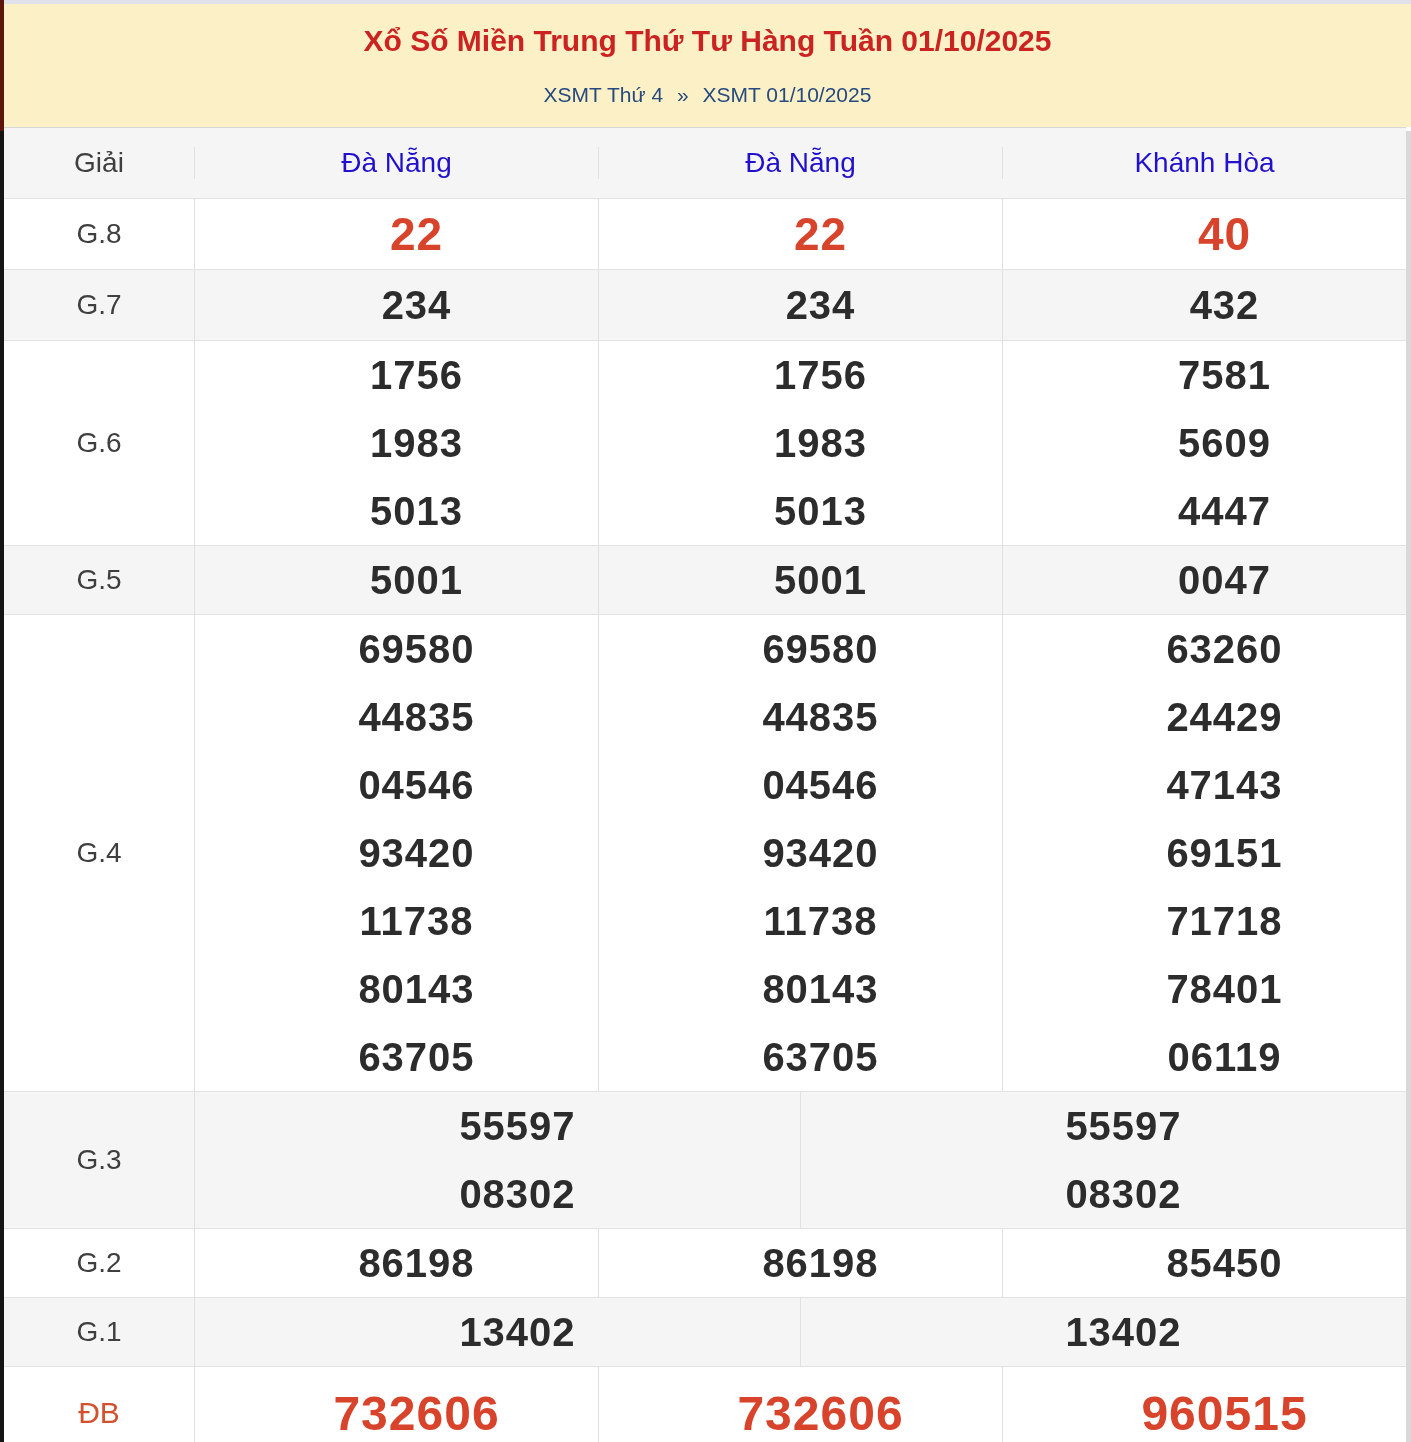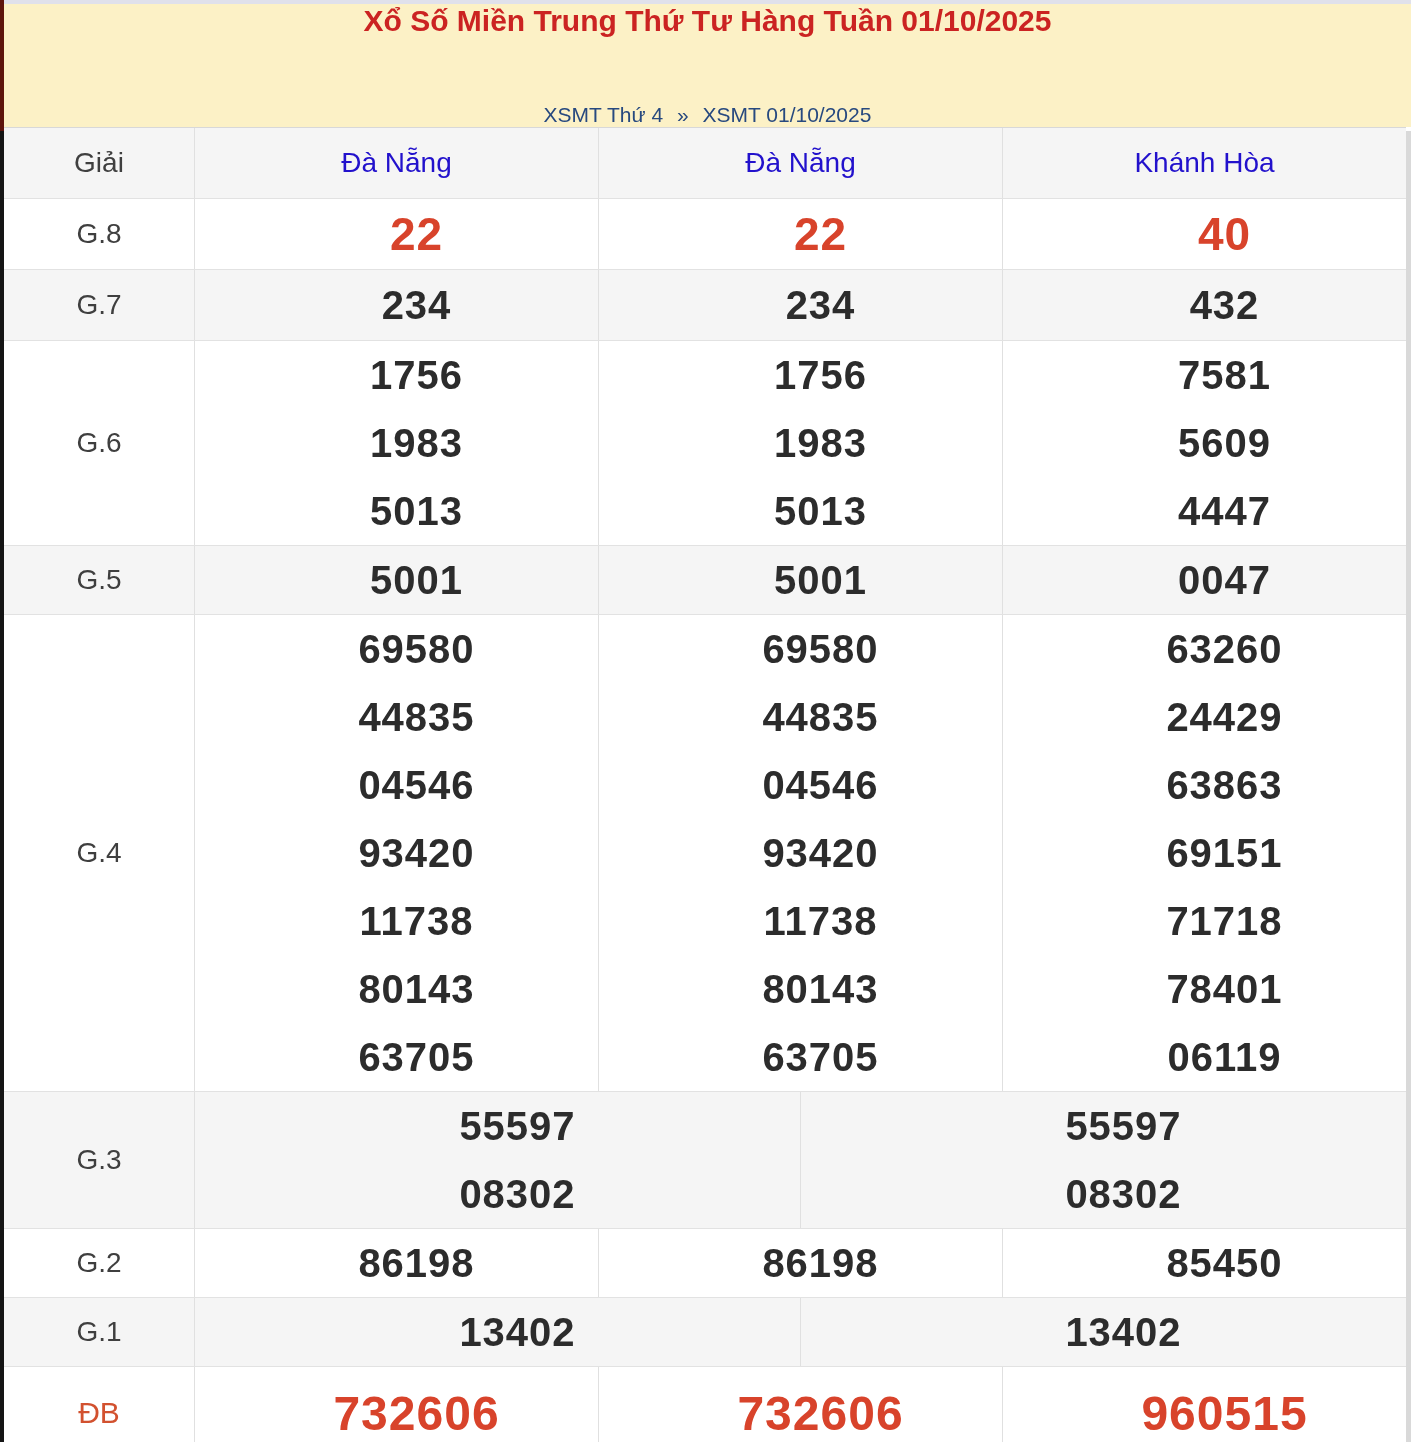--- a/index.html
+++ b/index.html
@@ -14,41 +14,41 @@
   
   .edge-left-top    { position: absolute; left: 0; top: 0; width: 4px; height: 131px; background: #5e150c; z-index: 6; }
   .edge-left-bottom { position: absolute; left: 0; top: 131px; width: 4px; bottom: 0; background: #151515; z-index: 6; }
   .top-strip        { position: absolute; left: 4px; right: 0; top: 0; height: 4px; background: #e0e1eb; z-index: 5; }
   .right-strip      { position: absolute; right: 0; top: 131px; width: 5px; bottom: 0; background: #d9d9d9; z-index: 6; }
 
   
   .yellow-header {
     margin-left: 4px; height: 127px; padding-top: 4px;
     background: #fcf1c6;
-    display: flex; flex-direction: column; align-items: center; justify-content: space-between;
+    display: flex; flex-direction: column; align-items: center; justify-content: center;
     box-sizing: border-box;
   }
   .page-title {
     margin: 0; font-size: 30px; font-weight: bold; color: #cb2322;
     letter-spacing: 0px; line-height: 1.15;
   }
   .breadcrumb {
     margin-top: 24px; font-size: 21px; color: #27497f; font-weight: 400;
   }
   .breadcrumb a { color: #27497f; text-decoration: none; cursor: pointer; }
   .breadcrumb .sep { margin: 0 8px; }
 
   
   .results-table {
     margin-left: 4px; margin-right: 5px;
     border-top: 1px solid #d8d8d8;
     background: #ffffff;
   }
   .row { display: flex; border-top: 1px solid #e2e2e2; background: #ffffff; }
-  .row:first-child { border-top: none; }
+  .row:first-child { border-top: none; align-items: center; }
   .row.stripe { background: #f5f5f5; }
   .header-row { background: #f5f5f5; height: 70px; }
 
   .label-cell {
     width: 190px; flex: 0 0 190px;
     display: flex; align-items: center; justify-content: center;
     font-size: 28px; color: #3f3f3f;
   }
   .col-h {
     flex: 1 1 0; border-left: 1px solid #e0e0e0;
@@ -163,21 +163,21 @@
           <div class="num">44835</div>
           <div class="num">04546</div>
           <div class="num">93420</div>
           <div class="num">11738</div>
           <div class="num">80143</div>
           <div class="num">63705</div>
         </div>
         <div class="val-cell">
           <div class="num">63260</div>
           <div class="num">24429</div>
-          <div class="num">63863</div>
+          <div class="num">47143</div>
           <div class="num">69151</div>
           <div class="num">71718</div>
           <div class="num">78401</div>
           <div class="num">06119</div>
         </div>
       </div>
       <div class="row stripe">
         <div class="label-cell">G.3</div>
         <div class="val-cell">
           <div class="num">55597</div>

